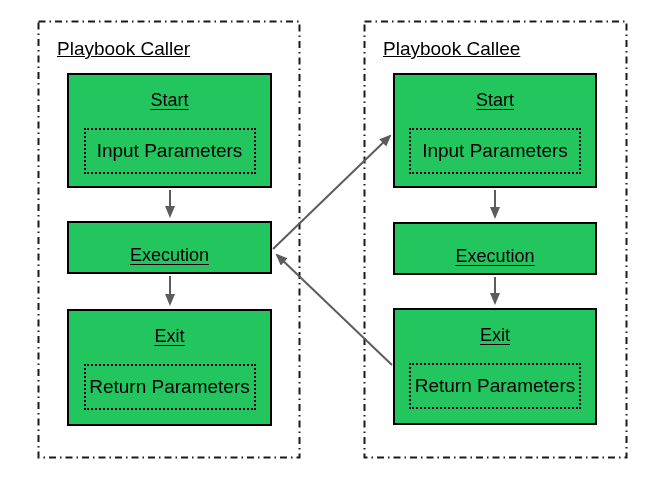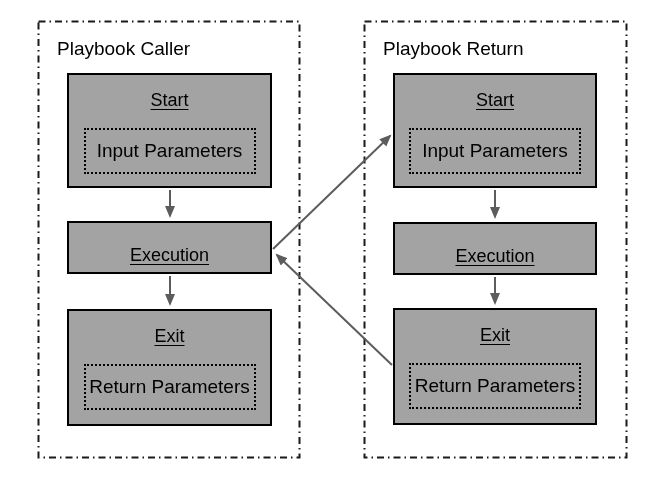--- a/index.html
+++ b/index.html
@@ -34,26 +34,27 @@
     stroke-width: 2;
     fill: none;
   }
   .lane-title {
     position: absolute;
     z-index: 1;
     font-size: 19px;
     line-height: 20px;
     white-space: nowrap;
     color: var(--text, #000);
+    text-decoration: underline;
   }
   .node {
     position: absolute;
     z-index: 1;
     box-sizing: border-box;
-    background: #a3a3a3;
+    background: #22c55e;
     border: 2px solid var(--node_border, #000);
     display: flex;
     flex-direction: column;
     align-items: center;
   }
   .node-title {
     font-size: 18px;
     line-height: 22px;
     margin-top: 14px;
     text-decoration: underline;
@@ -111,21 +112,21 @@
 
   <div class="node single" style="left:67px; top:221px; width:205px; height:53px;">
     <div class="node-title">Execution</div>
   </div>
 
   <div class="node" style="left:67px; top:309px; width:205px; height:117px;">
     <div class="node-title">Exit</div>
     <div class="param">Return Parameters</div>
   </div>
 
-  <div class="lane-title" style="left:383px; top:39px;">Playbook Return</div>
+  <div class="lane-title" style="left:383px; top:39px;">Playbook Callee</div>
 
   <div class="node" style="left:393px; top:73px; width:204px; height:115px;">
     <div class="node-title">Start</div>
     <div class="param">Input Parameters</div>
   </div>
 
   <div class="node single" style="left:393px; top:222px; width:204px; height:53px;">
     <div class="node-title">Execution</div>
   </div>
 

